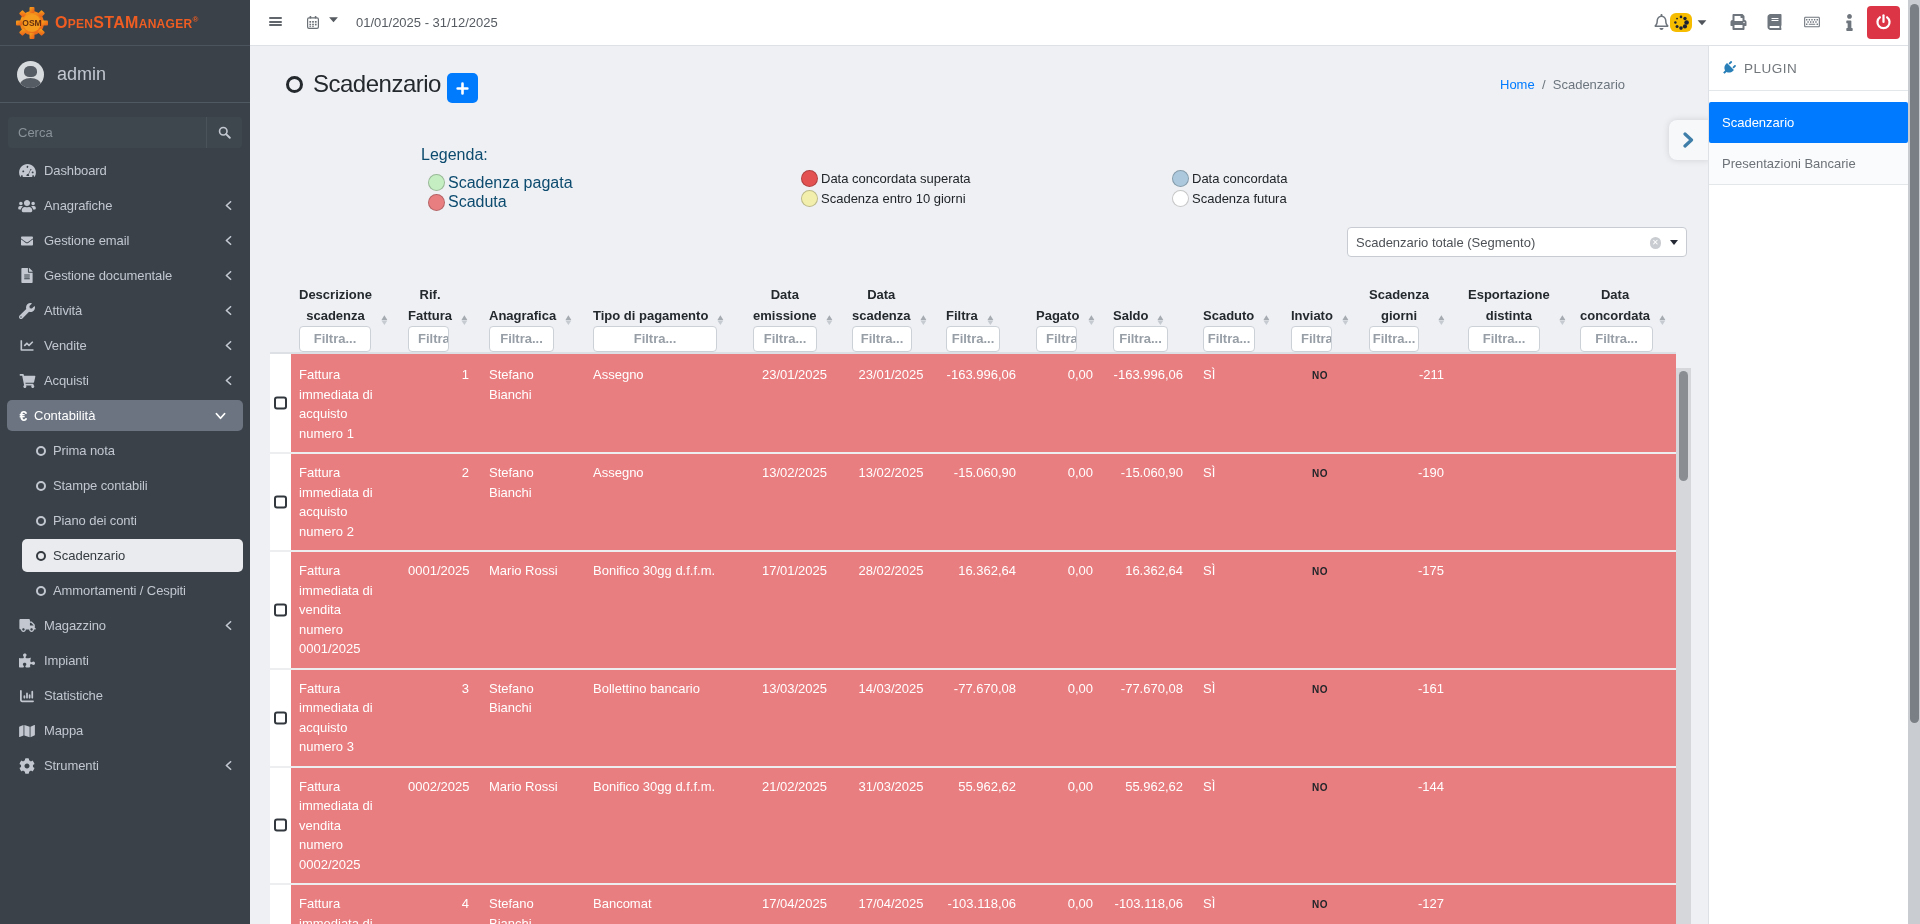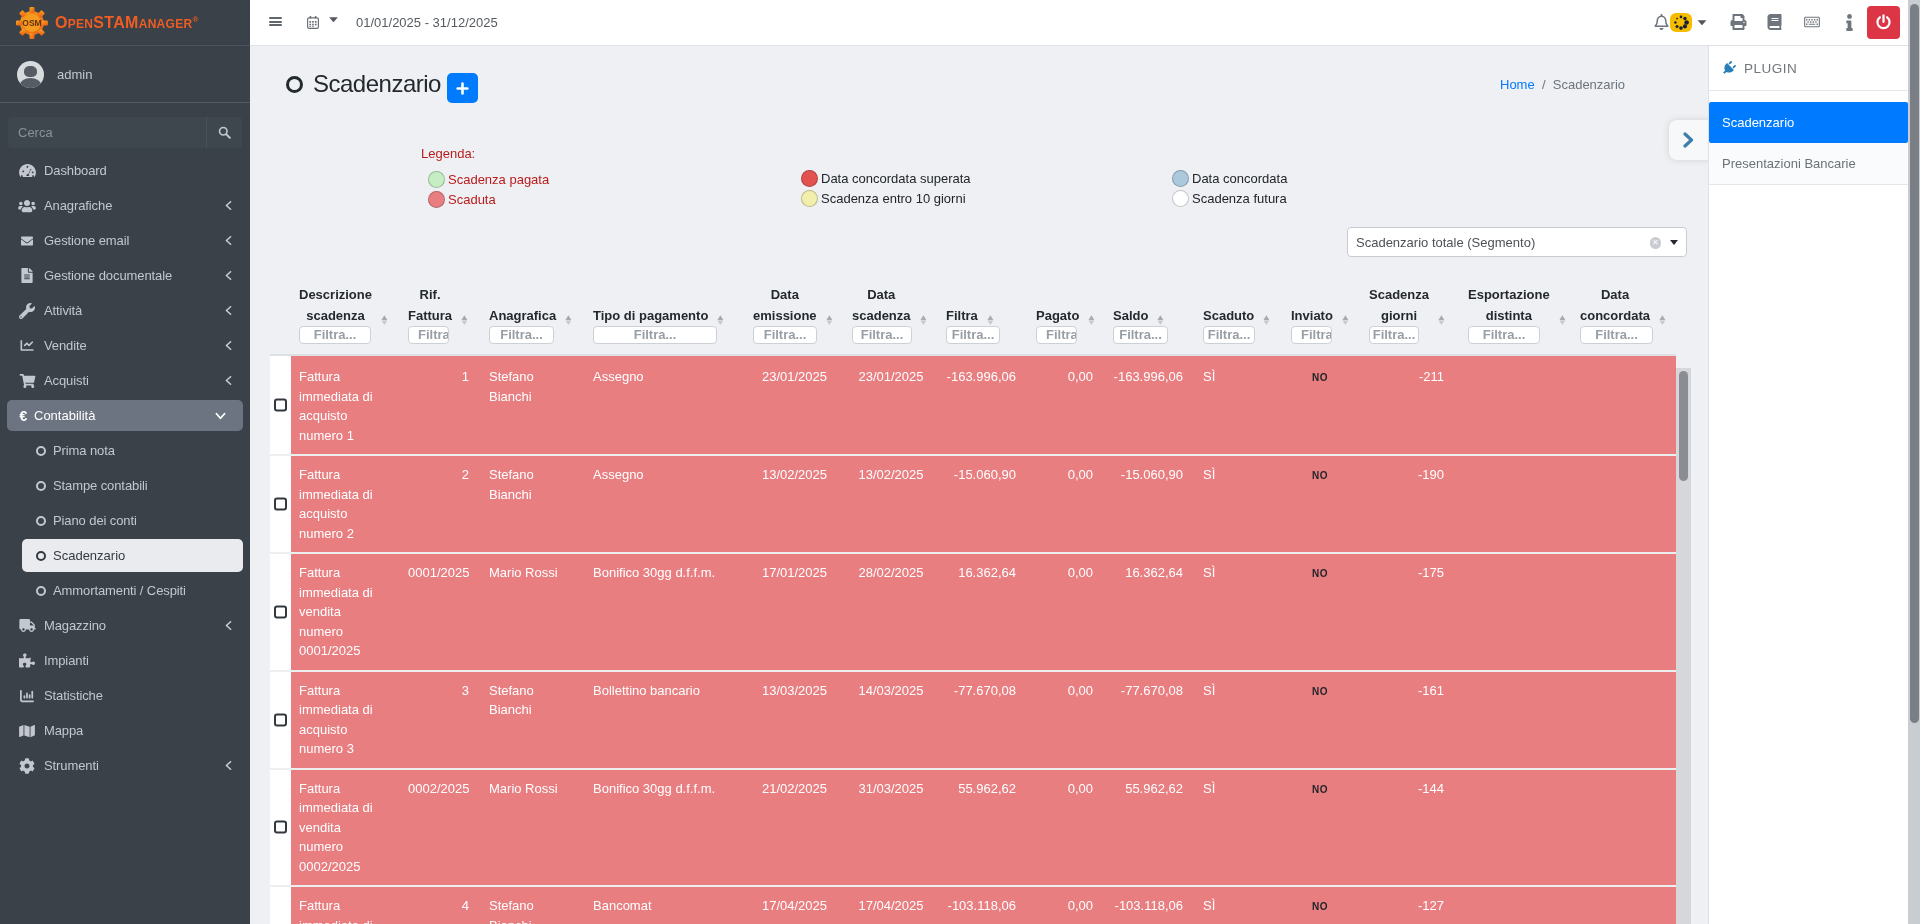--- a/index.html
+++ b/index.html
@@ -8,21 +8,21 @@
 body { background:#eef0f4; position:relative; font-size:13px; }
 
 #sidebar { position:absolute; left:0; top:0; width:250px; height:924px; background:#3a4149; z-index:30; }
 #logobar { height:46px; border-bottom:1px solid #4b545c; display:flex; align-items:center; padding-left:15px; }
 #logotext { color:#ef5d22; font-weight:bold; font-size:16px; letter-spacing:0.3px; margin-left:6px; white-space:nowrap; }
 #logotext .sm { font-size:12px; }
 #userblock { display:flex; align-items:center; height:56px; padding-left:17px; }
 #avatar { width:27px; height:27px; border-radius:50%; background:#d8dbde; position:relative; overflow:hidden; }
 #avatar .head { position:absolute; left:7px; top:5px; width:13px; height:11px; border-radius:45% 45% 42% 42%; background:#565c63; }
 #avatar .body { position:absolute; left:3px; top:17px; width:21px; height:13px; border-radius:50% 50% 0 0; background:#565c63; }
-#username { color:#c2c7d0; font-size:13px; margin-left:13px; }
+#username { color:#c2c7d0; font-size:18px; margin-left:13px; }
 #sidesep { border-top:1px solid #4f5962; }
 #searchrow { display:flex; margin:14px 8px 0 8px; height:31px; }
 #searchinput { flex:1; background:#3f474e; border:0; border-radius:4px 0 0 4px; color:#8a9299; font-size:13px; padding-left:10px; display:flex; align-items:center; }
 #searchbtn { width:36px; background:#3f474e; border-radius:0 4px 4px 0; display:flex; align-items:center; justify-content:center; border-left:1px solid #4a525a; }
 
 #menu { position:absolute; left:0; top:153px; width:250px; }
 .mrow { height:35px; position:relative; }
 .mi { height:35px; display:flex; align-items:center; color:#c2c7d0; font-size:13px; letter-spacing:-0.1px; position:relative; padding-left:16px; }
 .mi .ic { width:22px; display:flex; justify-content:center; margin-right:6px; flex:none; }
 .mi .chev { position:absolute; right:17px; top:50%; transform:translateY(-50%); }
@@ -46,21 +46,21 @@
 #spinbox { position:absolute; left:1420px; top:13px; width:22px; height:19px; background:#f5bc00; border-radius:6px; }
 .topico svg { display:block; }
 
 #content { position:absolute; left:250px; top:46px; width:1458px; height:878px; background:#eef0f4; overflow:hidden; }
 #pagetitle { position:absolute; left:36px; top:24px; font-size:24px; letter-spacing:-0.5px; color:#24292e; display:flex; align-items:center; }
 #titlecirc { width:17px; height:17px; border:3px solid #24292e; border-radius:50%; margin-right:10px; }
 #addbtn { position:absolute; left:197px; top:27px; width:31px; height:30px; background:#017bfe; border-radius:5px; color:#fff; display:flex; align-items:center; justify-content:center; }
 #breadcrumb { position:absolute; left:1250px; top:31px; font-size:13px; color:#6c757d; }
 #breadcrumb a { color:#007bff; text-decoration:none; }
 
-#legend { position:absolute; left:171px; top:100px; font-size:13px; color:#b91c1c; }
+#legend { position:absolute; left:171px; top:100px; font-size:16px; color:#0c4a6e; }
 #legend .hd { margin-bottom:9px; }
 .lgrow { display:flex; align-items:center; height:19.5px; }
 #legend .lgrow { margin-left:7px; }
 .lgrow span { margin-left:3px; }
 .lgdot { width:17px; height:17px; border-radius:50%; border:1px solid rgba(0,0,0,0.22); flex:none; }
 .lgcol { position:absolute; top:123px; font-size:13px; color:#212529; }
 
 #segsel { position:absolute; left:1097px; top:181px; width:340px; height:30px; background:#fff; border:1px solid #c8ccd2; border-radius:4px; font-size:13px; color:#4d5156; display:flex; align-items:center; padding-left:8px; }
 #segsel .x { position:absolute; right:25px; top:9px; width:11.5px; height:11.5px; border-radius:50%; background:#c9ccd0; color:#fff; font-size:8px; display:flex; align-items:center; justify-content:center; }
 #segsel .car { position:absolute; right:8px; top:12px; width:0; height:0; border-left:4px solid transparent; border-right:4px solid transparent; border-top:5.5px solid #242933; }
@@ -68,21 +68,21 @@
 #collbtn { position:absolute; left:1419px; top:74px; width:41px; height:40px; background:#f7f8fa; border-radius:8px 0 0 8px; box-shadow:0 0 7px rgba(0,0,0,0.13); display:flex; align-items:center; justify-content:center; padding-right:4px; }
 
 #tablewrap { position:absolute; left:20px; top:236px; width:1421px; }
 table { border-collapse:collapse; table-layout:fixed; width:1406px; }
 th { font-size:13px; font-weight:bold; color:#24292e; text-align:center; vertical-align:bottom; padding:3px 0 0 8px; line-height:20.5px; }
 th .lblrow { display:flex; align-items:flex-end; }
 th .lbl { display:inline-block; }
 th .arr { display:inline-block; margin-left:8px; line-height:5px; padding-bottom:1px; }
 th .arr .a1 { color:#a5abb1; font-size:9px; display:block; transform:scale(1.1,0.9); }
 th .arr .a2 { color:#c6cbd1; font-size:9px; display:block; transform:scale(1.1,0.9); }
-.finp { margin-top:0; margin-bottom:10px; height:18px; border:1px solid #ccd1d7; border-radius:4px; background:#fff; font-size:13px; color:#979ea6; display:flex; align-items:center; justify-content:center; overflow:hidden; white-space:nowrap; }
+.finp { margin-top:0; height:26px; border:1px solid #ccd1d7; border-radius:4px; background:#fff; font-size:13px; color:#979ea6; display:flex; align-items:center; justify-content:center; overflow:hidden; white-space:nowrap; }
 .finp.sm { justify-content:flex-start; padding-left:9px; }
 thead th { border-bottom:2px solid #dde0e4; }
 td { font-size:13px; color:#fff; background:#e97e81; vertical-align:top; padding:9px 8px 9px; line-height:19.5px; border-top:2px solid #eceef0; }
 tr.first td { border-top:0; padding-top:11px; }
 td:nth-child(13) { padding-right:20px; }
 td:nth-child(9), td:nth-child(10) { padding-right:8px; }
 td.desc { padding-right:21px; }
 td.cb { background:#fff; padding:0; position:relative; }
 td.cb input { position:absolute; left:4px; top:50%; transform:translateY(-50%); width:13px; height:13px; appearance:none; border:2px solid #32383e; border-radius:3px; background:#fff; }
 td.num { text-align:right; padding-right:12px; }

